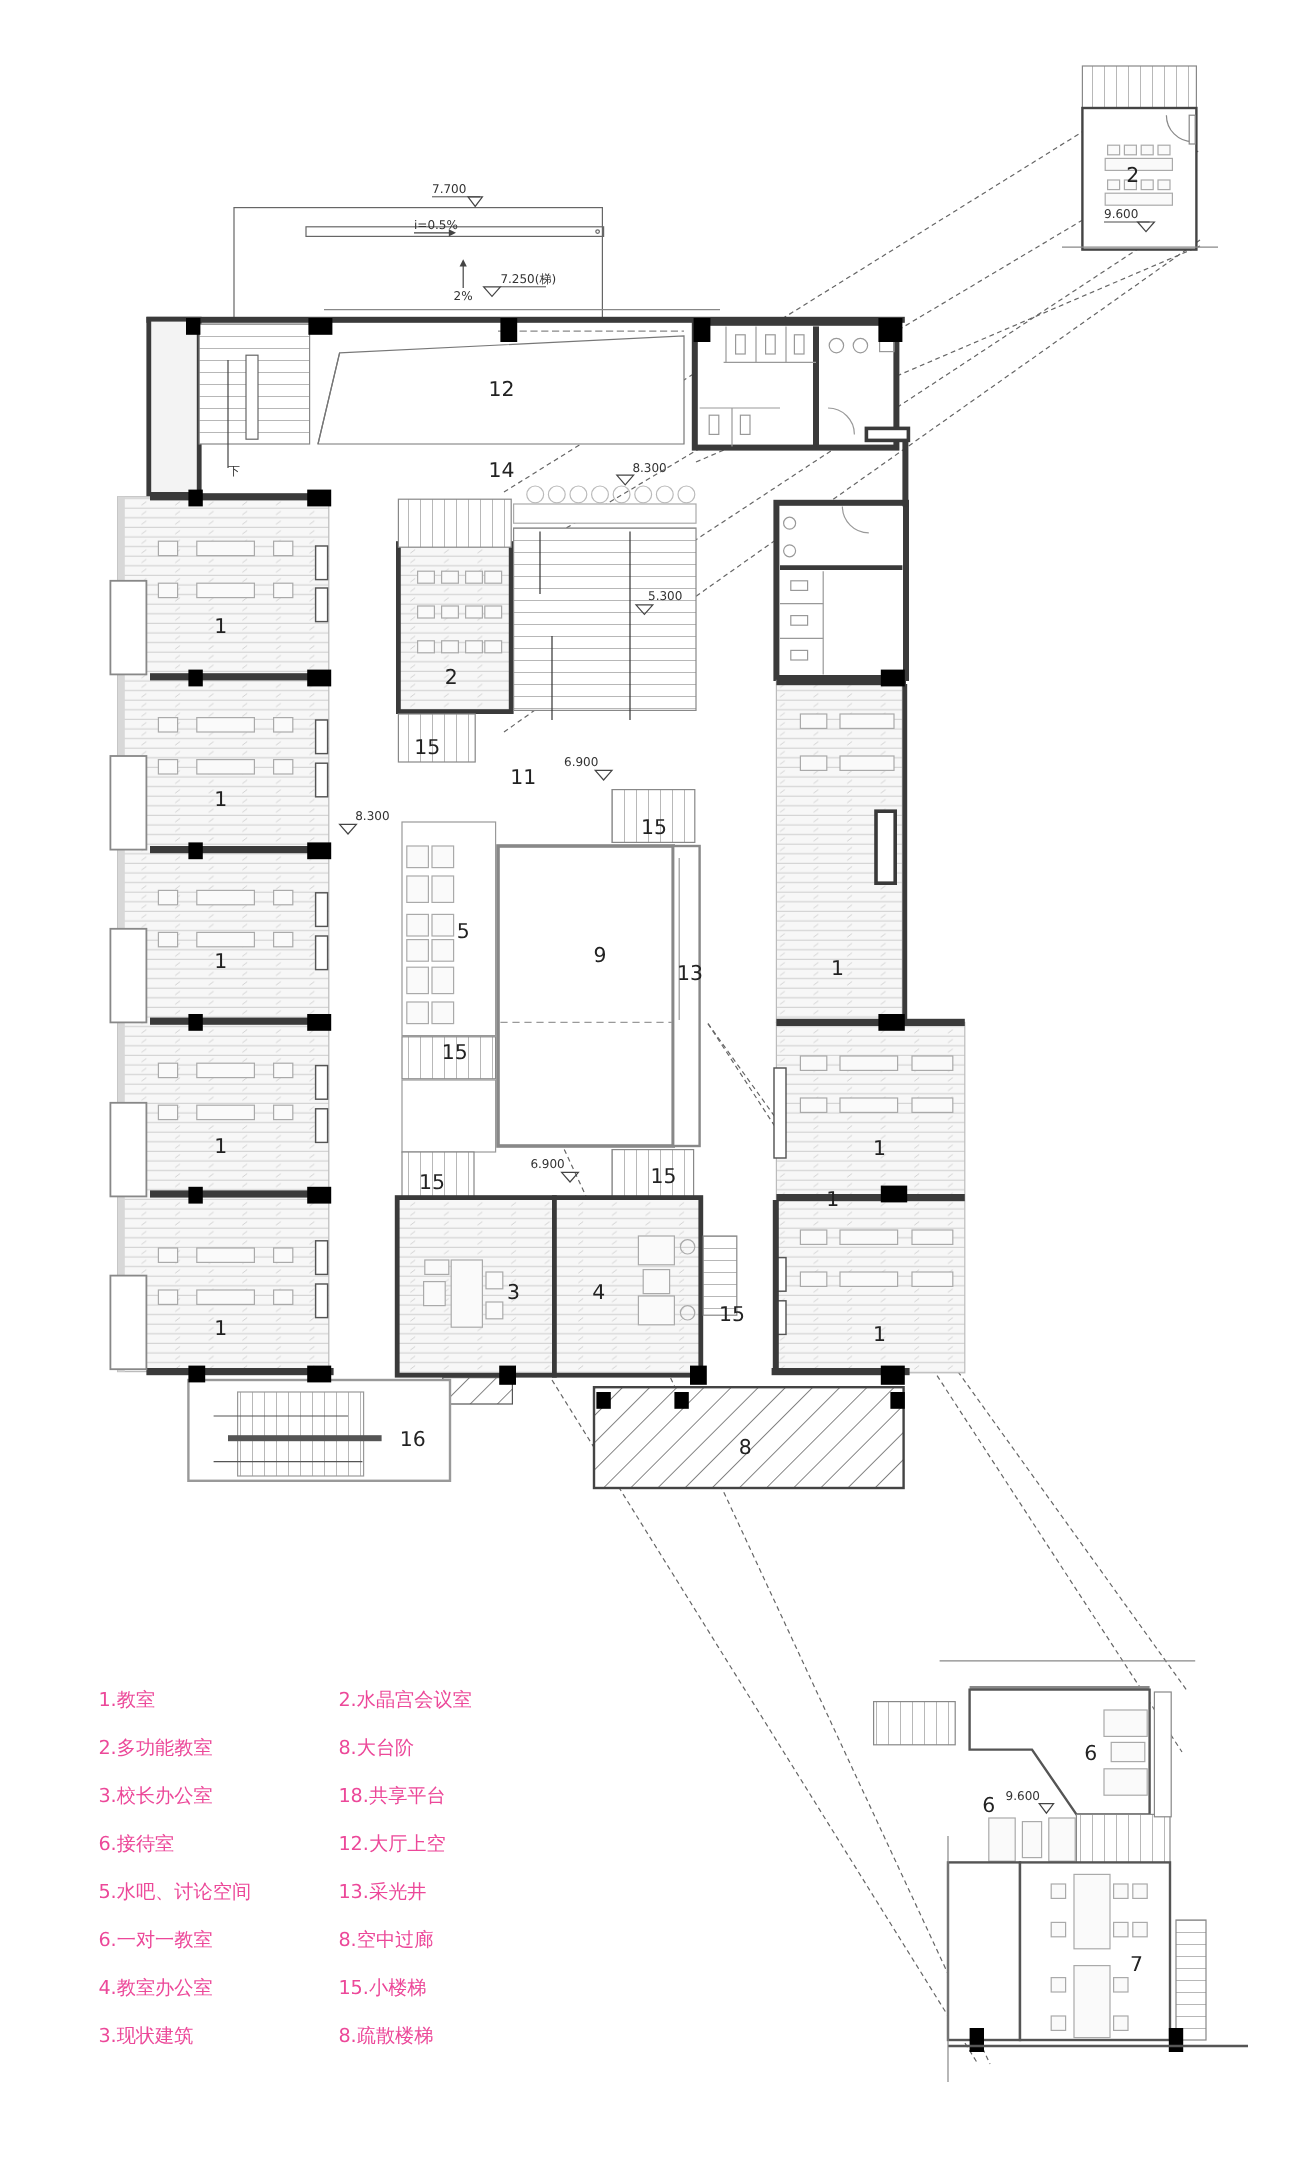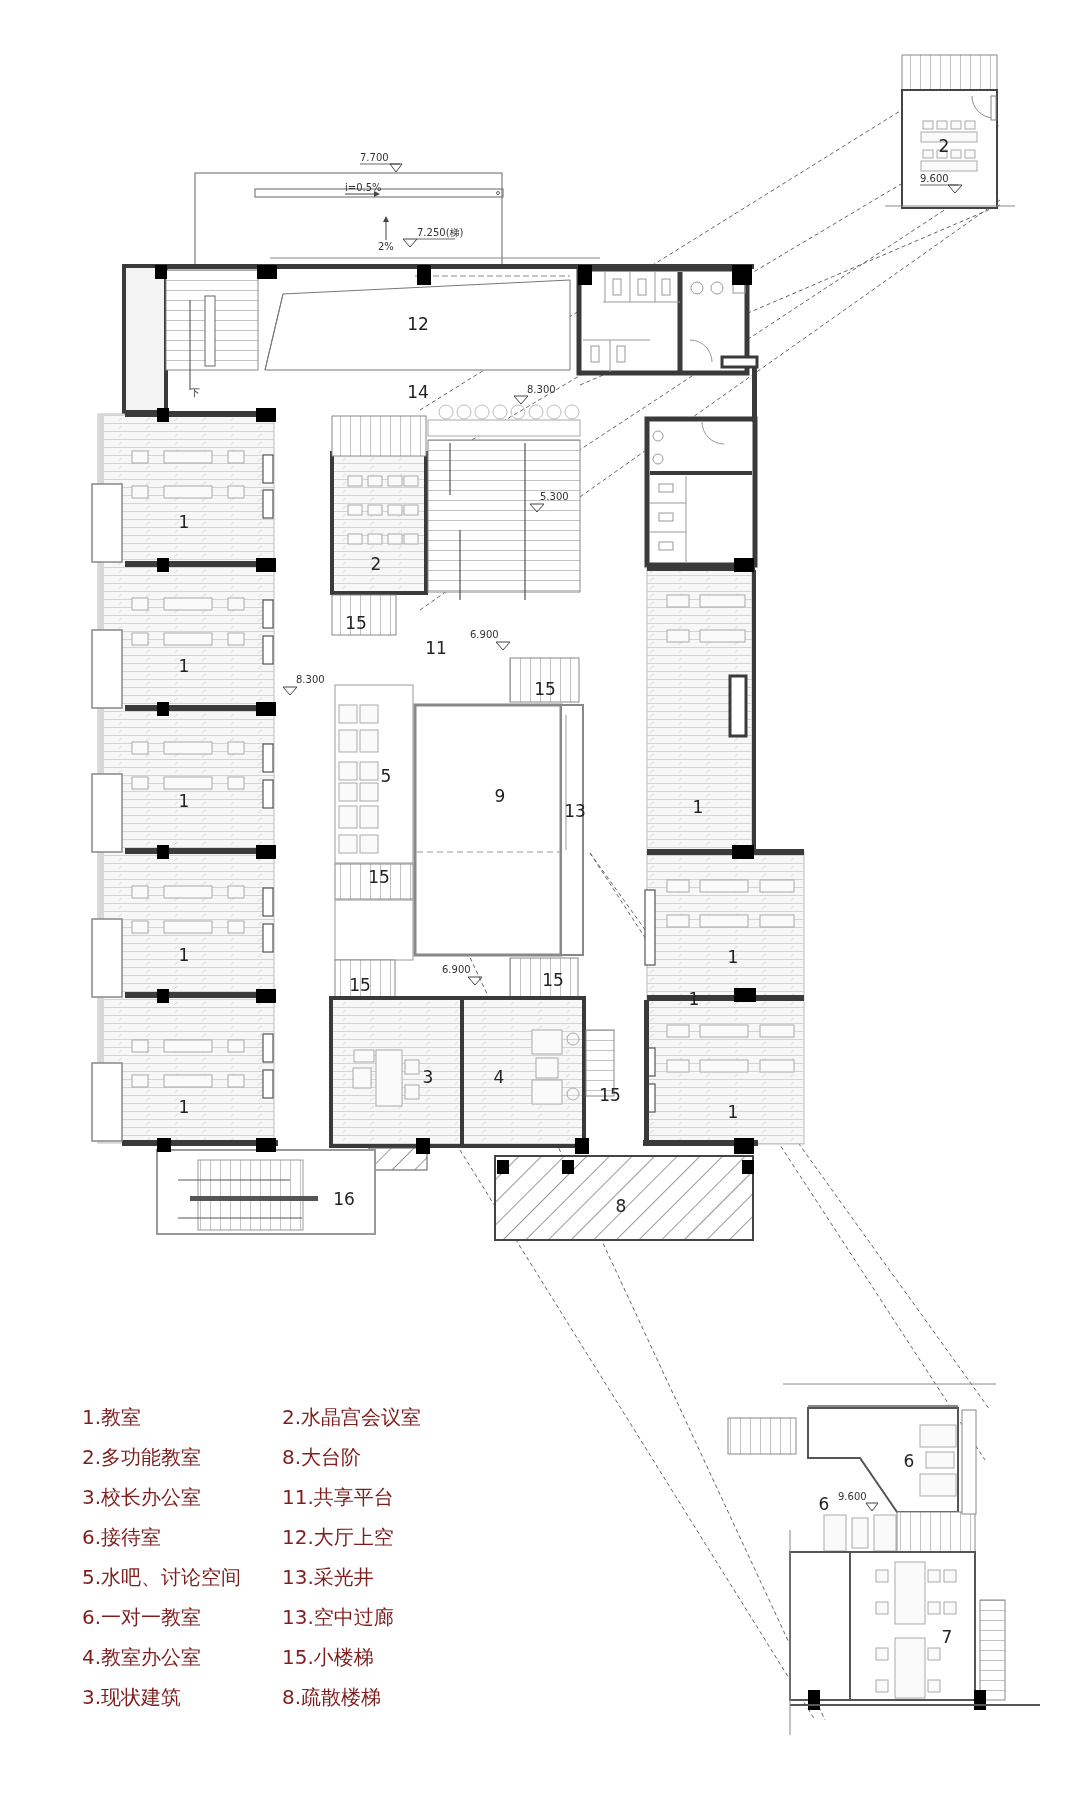--- a/index.html
+++ b/index.html
@@ -1,21 +1,21 @@
 <!DOCTYPE html>
 <html><head>
 <meta charset="utf-8">
 <style>
   html,body{margin:0;padding:0;background:#ffffff;}
   body{width:1080px;height:1809px;position:relative;overflow:hidden;font-family:"DejaVu Sans",sans-serif;}
   #plan{position:absolute;left:0;top:0;width:1080px;height:1809px;}
   .lbl{font-family:"DejaVu Sans",sans-serif;font-size:17px;fill:#222;text-anchor:middle;dominant-baseline:middle;}
   .elev{font-family:"DejaVu Sans",sans-serif;font-size:10px;fill:#333;}
   .legend{position:absolute;left:82px;top:1404px;display:grid;grid-template-columns:200px 200px;row-gap:14px;column-gap:0;}
-  .legend-item{font-family:"DejaVu Sans",sans-serif;font-size:20px;color:#7f1d1d;line-height:26px;white-space:nowrap;}
+  .legend-item{font-family:"DejaVu Sans",sans-serif;font-size:16px;color:#ec4899;line-height:26px;white-space:nowrap;}
 </style>
 </head>
 <body>
 
 <svg id="plan" viewBox="0 0 1080 1809" xmlns="http://www.w3.org/2000/svg">
   <defs>
     <pattern id="floor" width="28" height="8" patternUnits="userSpaceOnUse">
       <rect width="28" height="8" fill="#f7f7f7"></rect>
       <line x1="0" y1="7.5" x2="28" y2="7.5" stroke="#d4d4d4" stroke-width="1"></line>
       <line x1="6" y1="5" x2="10" y2="2" stroke="#cfcfcf" stroke-width="0.8"></line>
@@ -451,24 +451,24 @@
     <polygon points="468,977 482,977 475,985" fill="none" stroke="#444"></polygon>
   </g>
 </svg>
 
 <div class="legend">
   <div class="legend-item">1.教室</div>
   <div class="legend-item">2.水晶宫会议室</div>
   <div class="legend-item">2.多功能教室</div>
   <div class="legend-item">8.大台阶</div>
   <div class="legend-item">3.校长办公室</div>
-  <div class="legend-item">11.共享平台</div>
+  <div class="legend-item">18.共享平台</div>
   <div class="legend-item">6.接待室</div>
   <div class="legend-item">12.大厅上空</div>
   <div class="legend-item">5.水吧、讨论空间</div>
   <div class="legend-item">13.采光井</div>
   <div class="legend-item">6.一对一教室</div>
-  <div class="legend-item">13.空中过廊</div>
+  <div class="legend-item">8.空中过廊</div>
   <div class="legend-item">4.教室办公室</div>
   <div class="legend-item">15.小楼梯</div>
   <div class="legend-item">3.现状建筑</div>
   <div class="legend-item">8.疏散楼梯</div>
 </div>
 
 </body></html>

